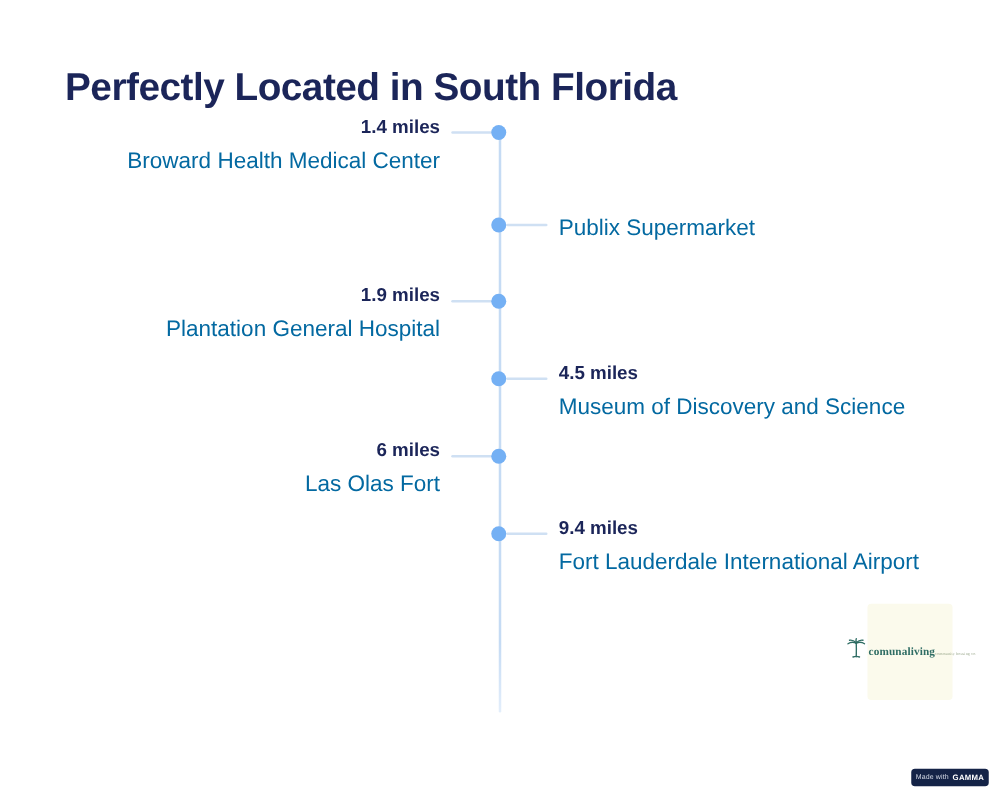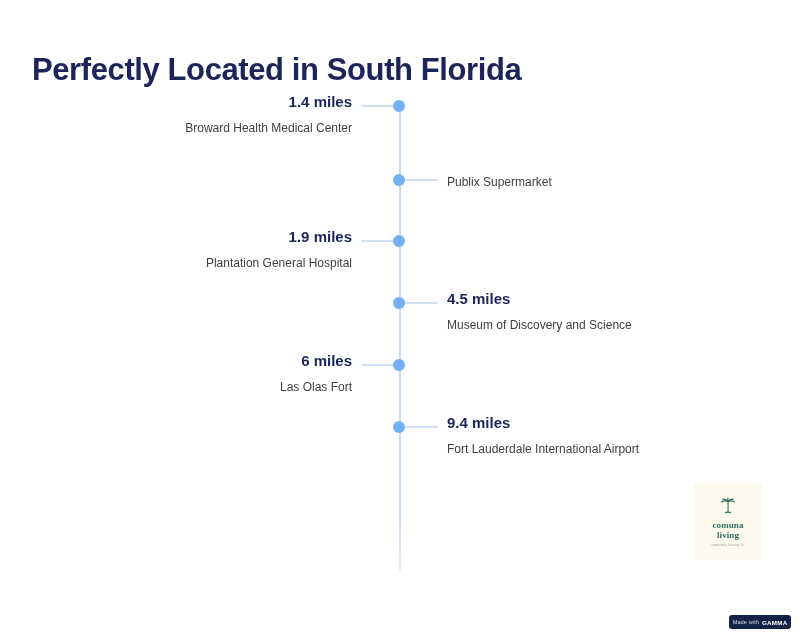--- a/index.html
+++ b/index.html
@@ -18,21 +18,21 @@
 
   .slide {
     position: absolute;
     inset: 0;
     background: #ffffff;
   }
 
   
   .page-title {
     position: absolute;
-    left: 32px;
+    left: 52px;
     top: 31px;
     font-size: 31px;
     font-weight: 700;
     letter-spacing: -0.4px;
     color: #1b2559;
     white-space: nowrap;
   }
 
   
   .timeline {
@@ -91,38 +91,38 @@
   }
   .tl-miles {
     font-size: 15px;
     font-weight: 700;
     color: #1b2559;
     line-height: 20px;
     white-space: nowrap;
   }
   .tl-place {
     margin-top: 8px;
-    font-size: 12px;
+    font-size: 18px;
     font-weight: 400;
-    color: #404040;
+    color: #0369a1;
     line-height: 17px;
     white-space: nowrap;
   }
 
   
   .logo-card {
     position: absolute;
     left: 694px;
     top: 483px;
     width: 68px;
     height: 77px;
     background: #fbfaec;
     border-radius: 3px;
     display: flex;
-    flex-direction: column;
+    flex-direction: row;
     align-items: center;
     justify-content: center;
   }
   .logo-palm {
     display: block;
     margin-bottom: 1px;
   }
   .logo-word {
     font-family: "Liberation Serif", serif;
     font-size: 9px;

